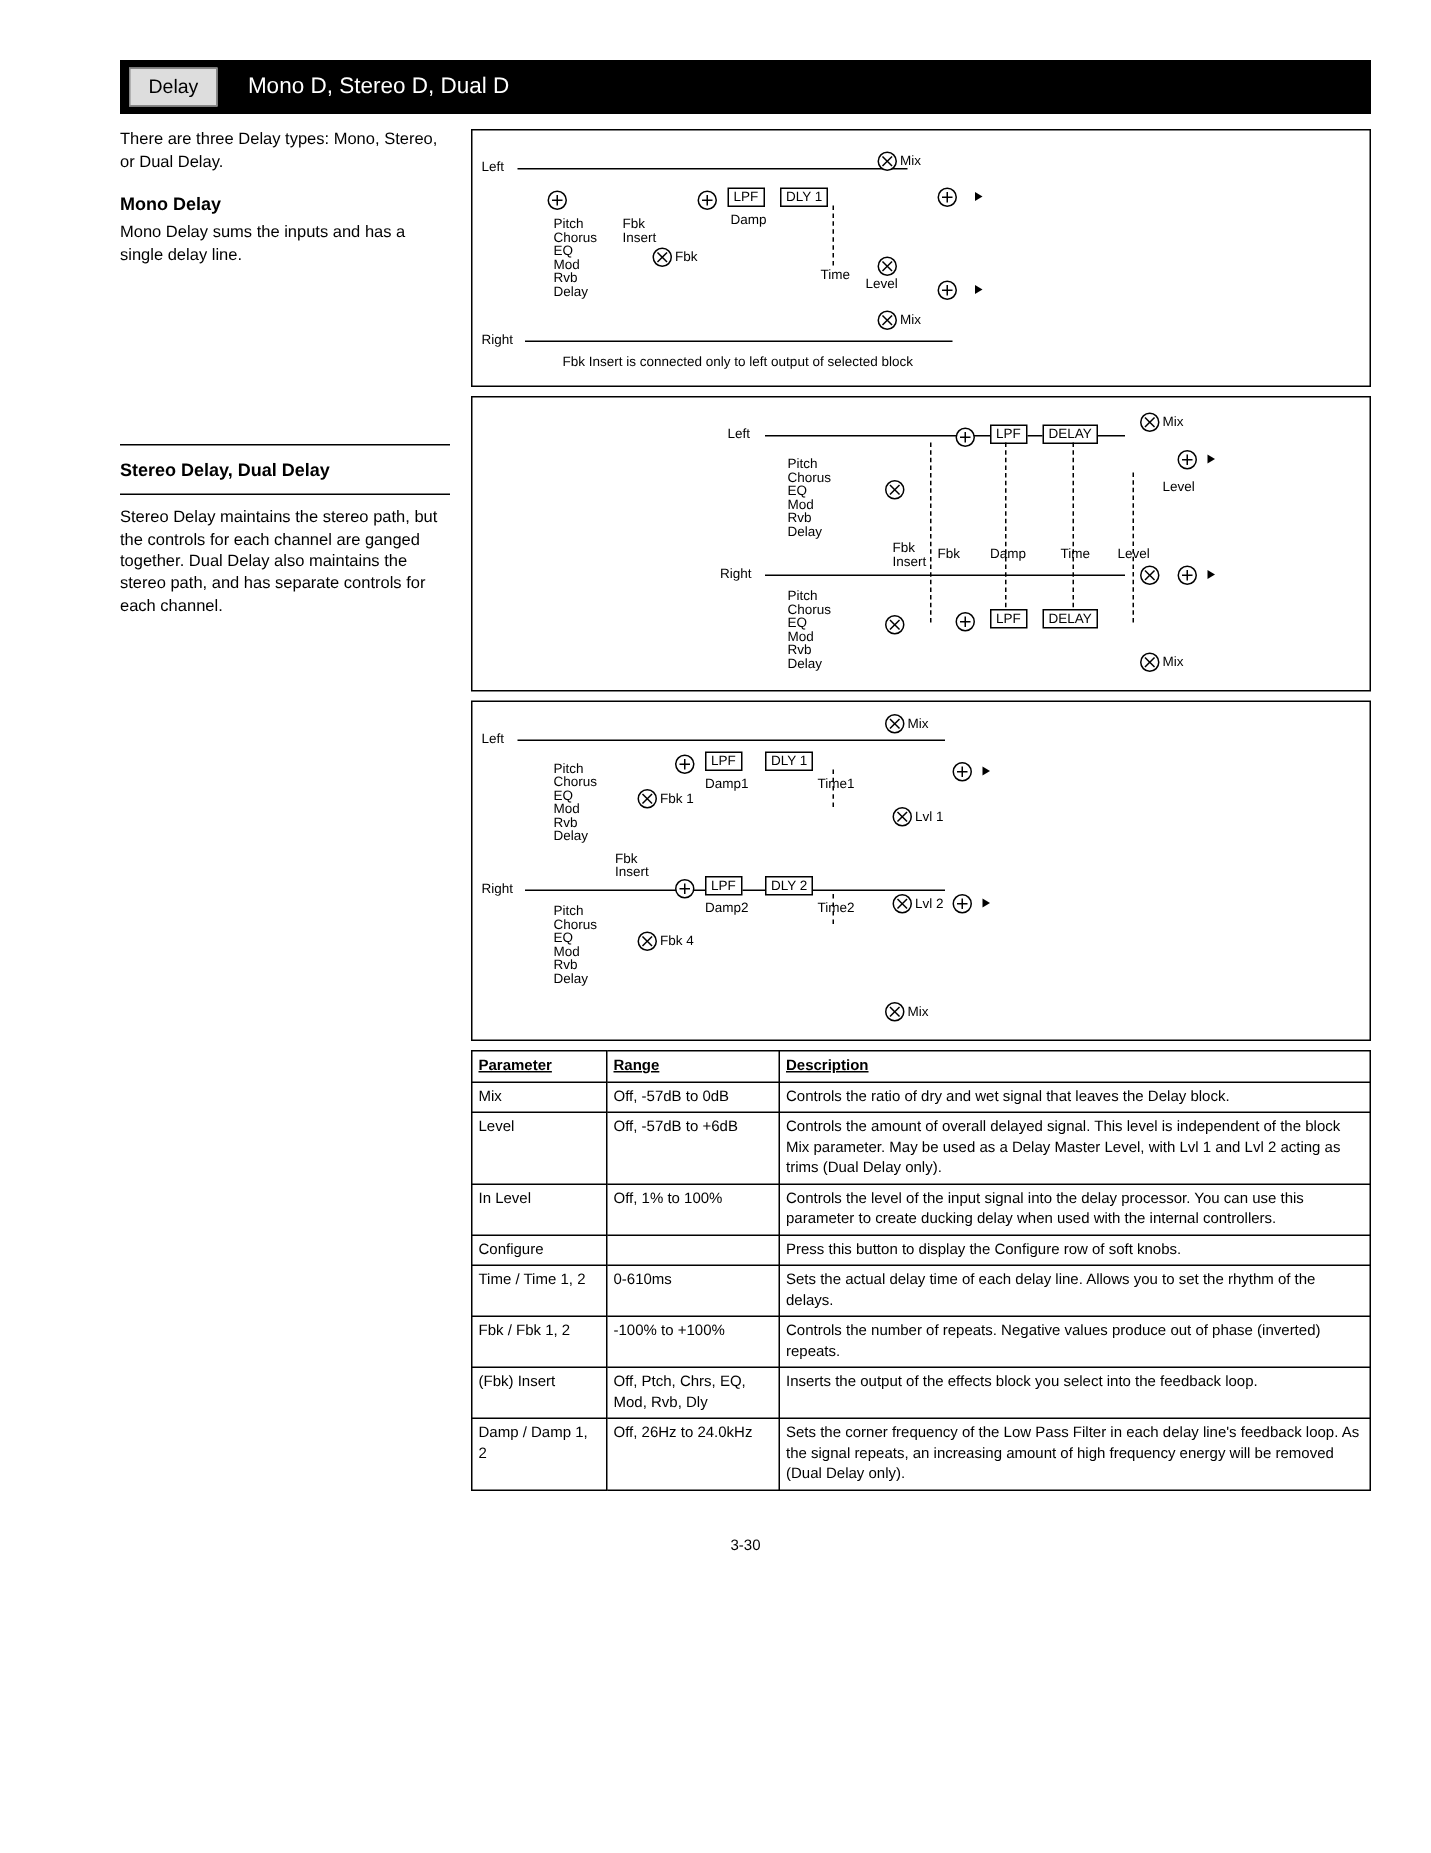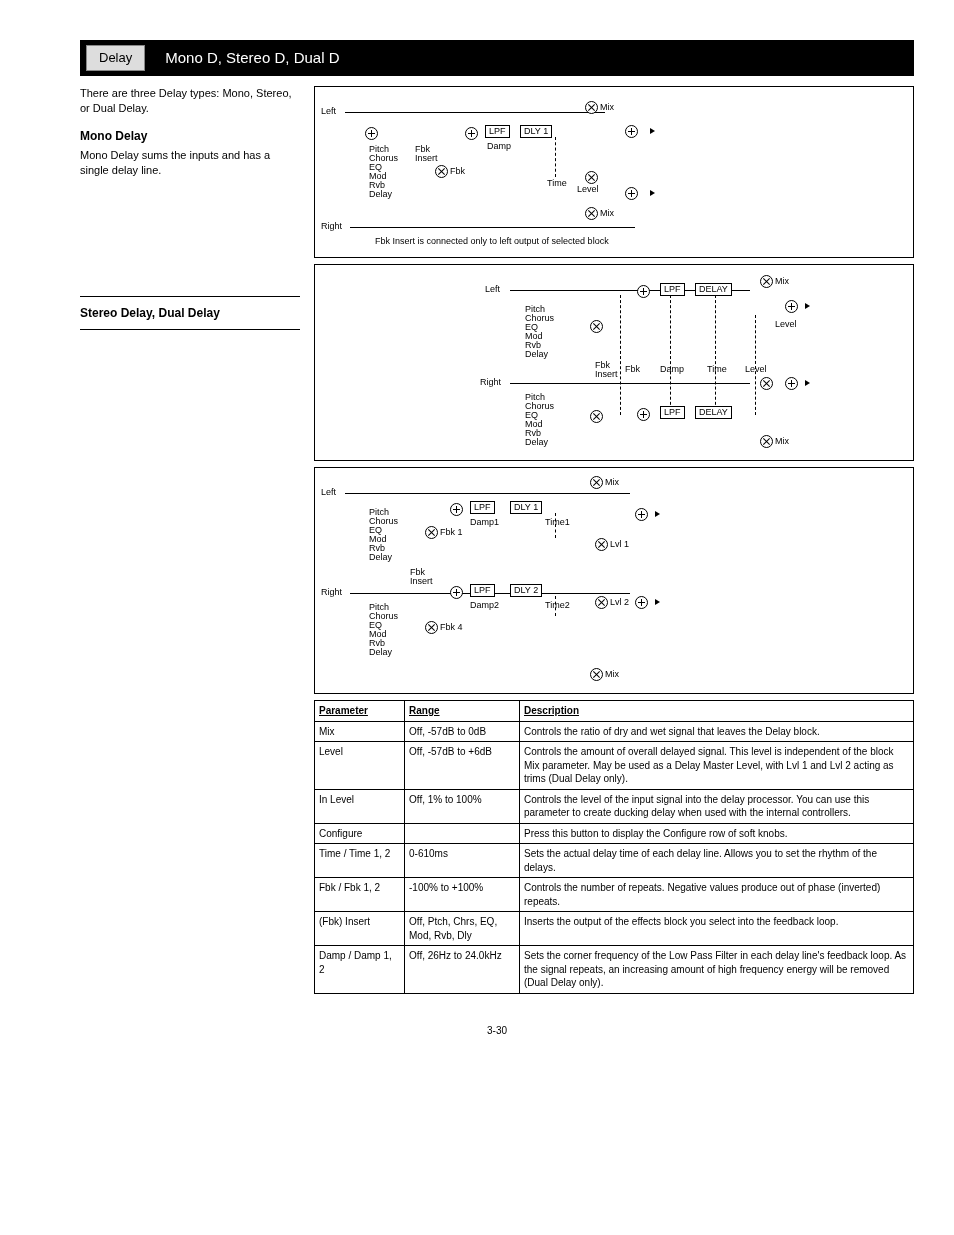--- a/index.html
+++ b/index.html
@@ -138,20 +138,21 @@
 
   <div class="columns">
 
     <div class="left-col">
       <div class="intro">There are three Delay types: Mono, Stereo, or Dual Delay.</div>
       <div class="heading-h3">Mono Delay</div>
       <div>Mono Delay sums the inputs and has a single delay line.</div>
 
       <div style="height:110px"></div>
       <div class="rule-box">Stereo Delay, Dual Delay</div>
+      <div>Stereo Delay maintains the stereo path, but the controls for each channel are ganged together. Dual Delay also maintains the stereo path, and has separate controls for each channel.</div>
     </div>
 
     <div class="right-col">
 
       <div class="diagram small">
         <span class="dtxt" style="left:6px;top:20px">Left</span>
         <div class="hline" style="left:30px;top:25px;width:260px"></div>
         <div class="dcirc plus" style="left:50px;top:40px"></div>
         <span class="dtxt" style="left:54px;top:58px">Pitch</span>
         <span class="dtxt" style="left:54px;top:67px">Chorus</span>

